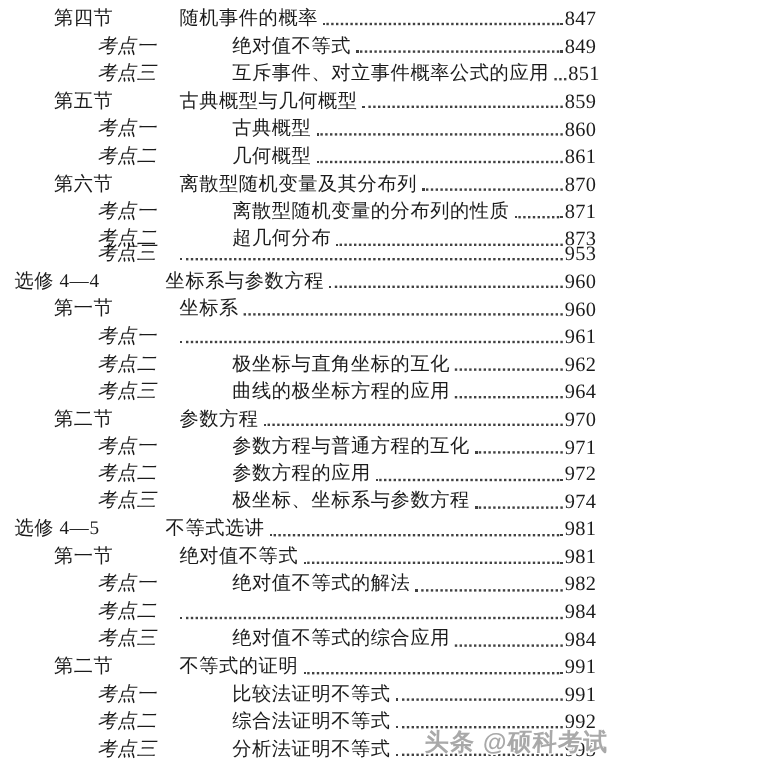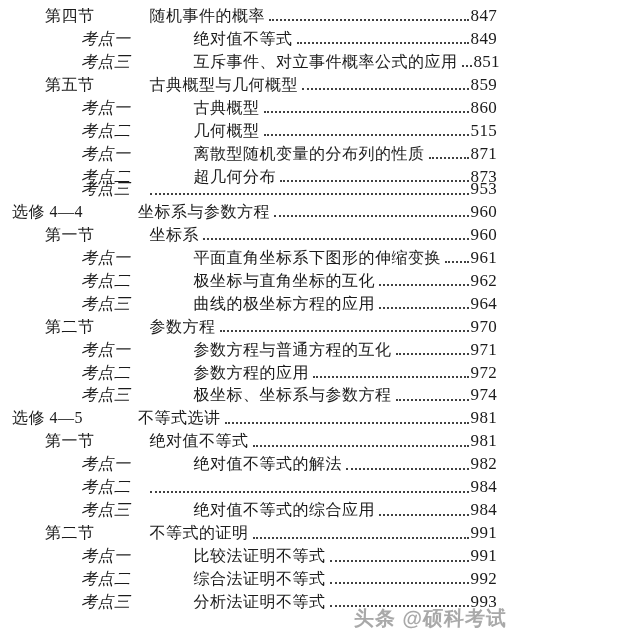--- a/index.html
+++ b/index.html
@@ -97,21 +97,27 @@
       <div class="row lvl2">
         <span class="label">考点一</span>
         <span class="title">古典概型</span>
         <span class="leader"></span>
         <span class="pagenum">860</span>
       </div>
       <div class="row lvl2">
         <span class="label">考点二</span>
         <span class="title">几何概型</span>
         <span class="leader"></span>
-        <span class="pagenum">515</span>
+        <span class="pagenum">861</span>
+      </div>
+      <div class="row lvl1">
+        <span class="label">第六节</span>
+        <span class="title">离散型随机变量及其分布列</span>
+        <span class="leader"></span>
+        <span class="pagenum">870</span>
       </div>
       <div class="row lvl2">
         <span class="label">考点一</span>
         <span class="title">离散型随机变量的分布列的性质</span>
         <span class="leader"></span>
         <span class="pagenum">871</span>
       </div>
       <div class="row lvl2">
         <span class="label">考点二</span>
         <span class="title">超几何分布</span>
@@ -130,21 +136,20 @@
         <span class="pagenum">960</span>
       </div>
       <div class="row lvl1">
         <span class="label">第一节</span>
         <span class="title">坐标系</span>
         <span class="leader"></span>
         <span class="pagenum">960</span>
       </div>
       <div class="row lvl2">
         <span class="label">考点一</span>
-        <span class="title">平面直角坐标系下图形的伸缩变换</span>
         <span class="leader"></span>
         <span class="pagenum">961</span>
       </div>
       <div class="row lvl2">
         <span class="label">考点二</span>
         <span class="title">极坐标与直角坐标的互化</span>
         <span class="leader"></span>
         <span class="pagenum">962</span>
       </div>
       <div class="row lvl2">

